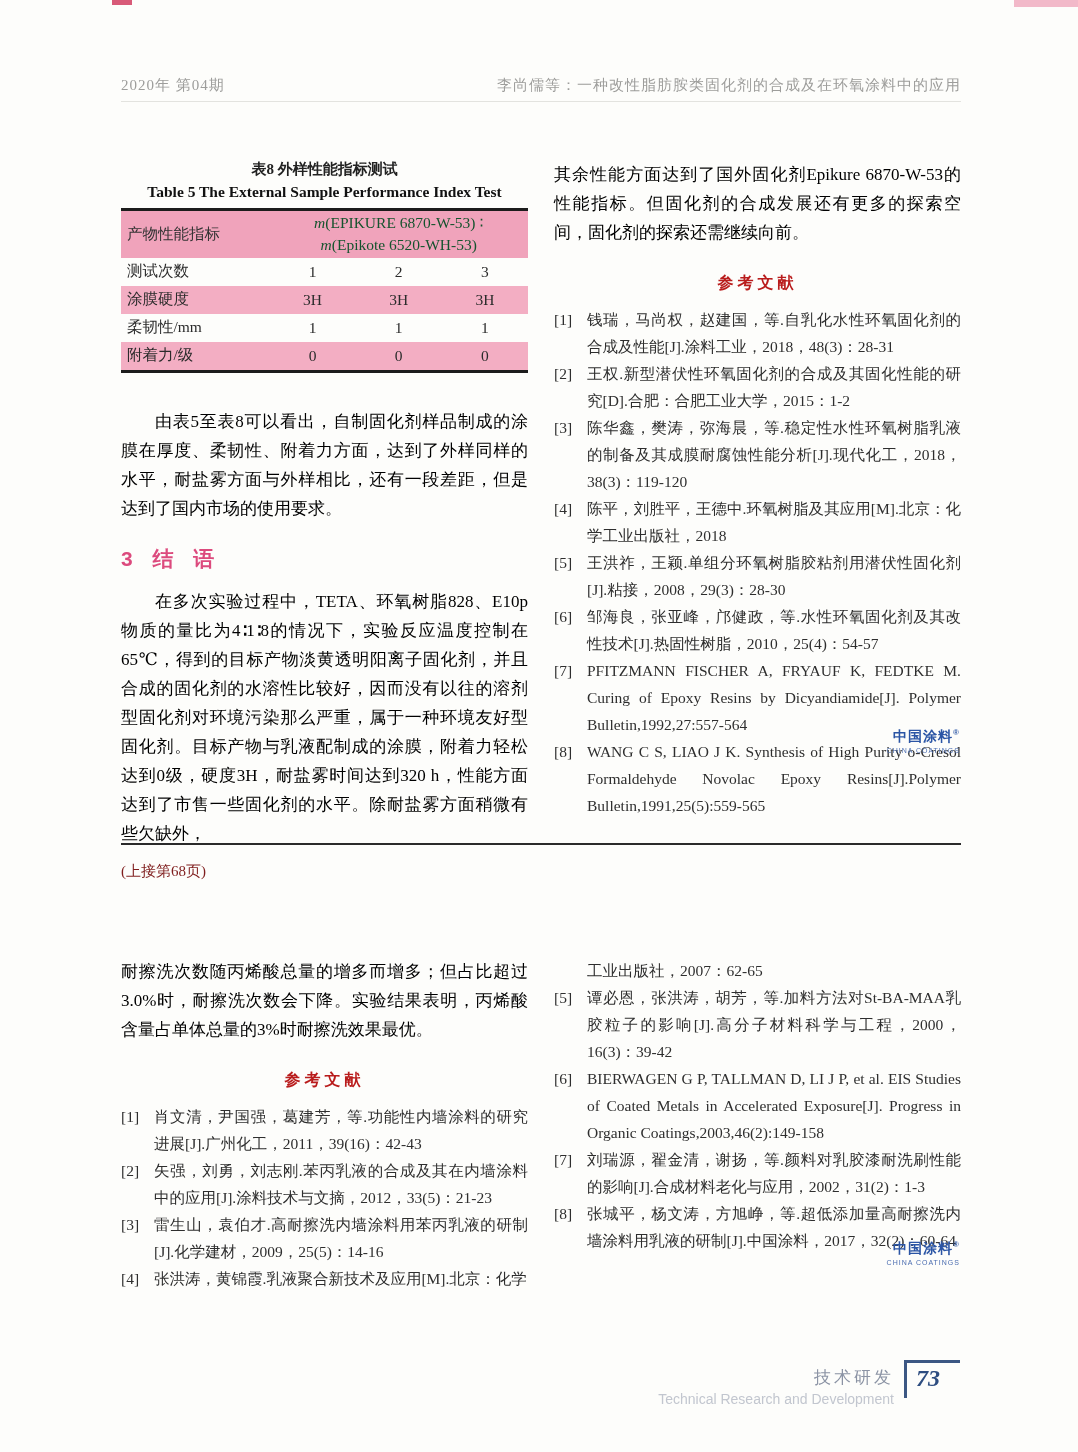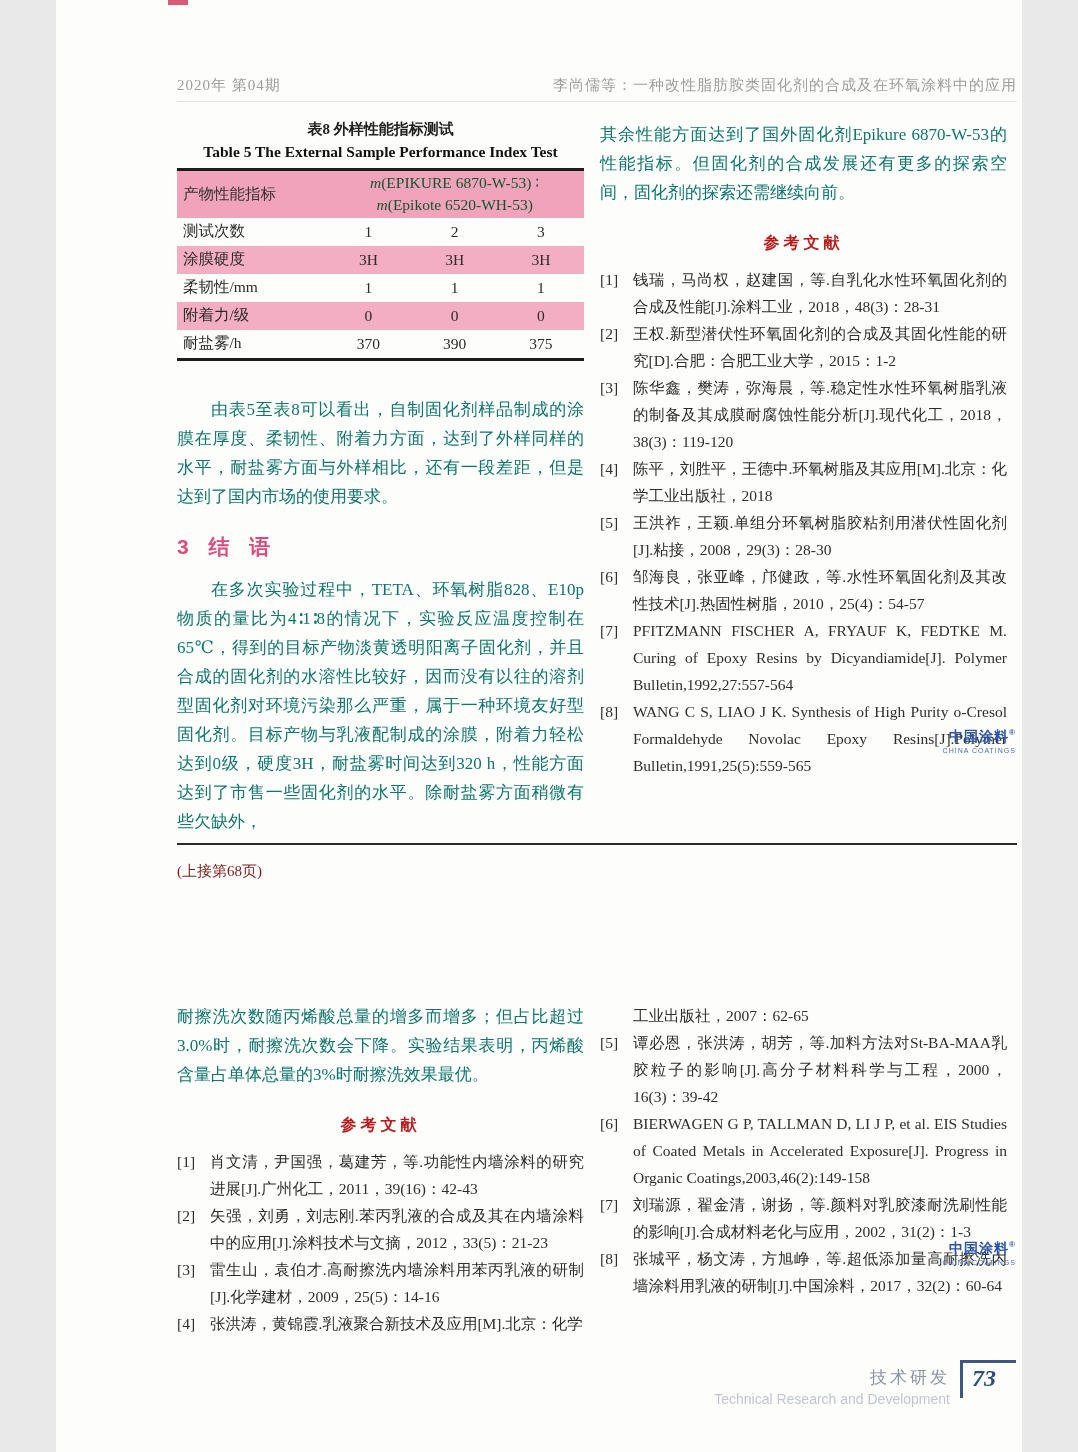--- a/index.html
+++ b/index.html
@@ -1,60 +1,60 @@
 <!DOCTYPE html>
 <html><head>
 <meta charset="utf-8">
 <style>
   html,body{margin:0;padding:0;}
   body{background:#e9e9e9;}
   .page{
     position:relative;
-    width:966px;height:1452px;
+    width:1078px;height:1452px;
     margin:0 auto;
     background:#fdfdfb;
     font-family:"Liberation Serif","DejaVu Serif",serif;
     color:#2b2b2b;
     overflow:hidden;
   }
   
   .artifact-left{position:absolute;top:0;left:112px;width:20px;height:5px;background:#d85a78;}
   .artifact-right{position:absolute;top:0;left:1014px;width:64px;height:7px;background:#f2b9c9;}
 
   
   .header{
     position:absolute;top:76px;left:121px;width:840px;
     display:flex;justify-content:space-between;
     font-size:15px;color:#9d9d9b;letter-spacing:1px;
   }
   .header-rule{position:absolute;top:101px;left:121px;width:840px;height:1px;background:#e3e3df;}
 
   
-  .section{position:absolute;left:121px;width:840px;display:flex;gap:16px;}
+  .section{position:absolute;left:121px;width:840px;display:flex;gap:26px;margin-top:40px;}
   .section-1{top:120px;}
-  .section-2{top:1002px;}
+  .section-2{top:917px;}
   .col{width:407px;}
 
   
   .tbl-caption-zh{text-align:center;font-weight:bold;font-size:15px;color:#222;margin-bottom:4px;}
   .tbl-caption-en{text-align:center;font-weight:bold;font-size:15.5px;color:#111;margin-bottom:7px;}
   table.perf{
     width:100%;border-collapse:collapse;
     border-top:3px solid #1c1c1c;border-bottom:3px solid #1c1c1c;
     font-size:15.5px;
   }
   table.perf td{padding:0 4px;height:28px;}
   table.perf .hdr{background:#f0a3bb;height:48px;}
   table.perf .hdr .hdr-label{padding-left:6px;font-size:15.5px;color:#333;}
   table.perf .hdr .hdr-val{text-align:center;line-height:1.45;color:#14532d;}
   table.perf .lbl{width:150px;padding-left:6px;}
   table.perf .val{text-align:center;width:85px;}
   tr.stripe{background:#f3aec3;}
 
-  .para{font-size:17px;line-height:29px;text-align:justify;color:#0f766e;}
+  .para{font-size:17px;line-height:29px;text-align:justify;color:#000000;}
   .indent{text-indent:2em;}
   .para-top{margin-top:34px;}
   .para-mid{margin-top:8px;}
 
   .sec-heading{
     margin-top:22px;margin-bottom:14px;
     font-family:"Liberation Sans","DejaVu Sans",sans-serif;
     font-weight:bold;font-size:21px;color:#dc4a7d;letter-spacing:7px;
   }
 
@@ -145,26 +145,20 @@
           <td class="val">1</td>
           <td class="val">1</td>
           <td class="val">1</td>
         </tr>
         <tr class="stripe">
           <td class="lbl">附着力/级</td>
           <td class="val">0</td>
           <td class="val">0</td>
           <td class="val">0</td>
         </tr>
-        <tr>
-          <td class="lbl">耐盐雾/h</td>
-          <td class="val">370</td>
-          <td class="val">390</td>
-          <td class="val">375</td>
-        </tr>
       </tbody>
         </table>
 
       <p class="para indent para-top">由表5至表8可以看出，自制固化剂样品制成的涂膜在厚度、柔韧性、附着力方面，达到了外样同样的水平，耐盐雾方面与外样相比，还有一段差距，但是达到了国内市场的使用要求。</p>
 
       <div class="sec-heading">3 结 语</div>
 
       <p class="para indent para-mid">在多次实验过程中，TETA、环氧树脂828、E10p物质的量比为4∶1∶8的情况下，实验反应温度控制在65℃，得到的目标产物淡黄透明阳离子固化剂，并且合成的固化剂的水溶性比较好，因而没有以往的溶剂型固化剂对环境污染那么严重，属于一种环境友好型固化剂。目标产物与乳液配制成的涂膜，附着力轻松达到0级，硬度3H，耐盐雾时间达到320 h，性能方面达到了市售一些固化剂的水平。除耐盐雾方面稍微有些欠缺外，</p>
     </div>
 

